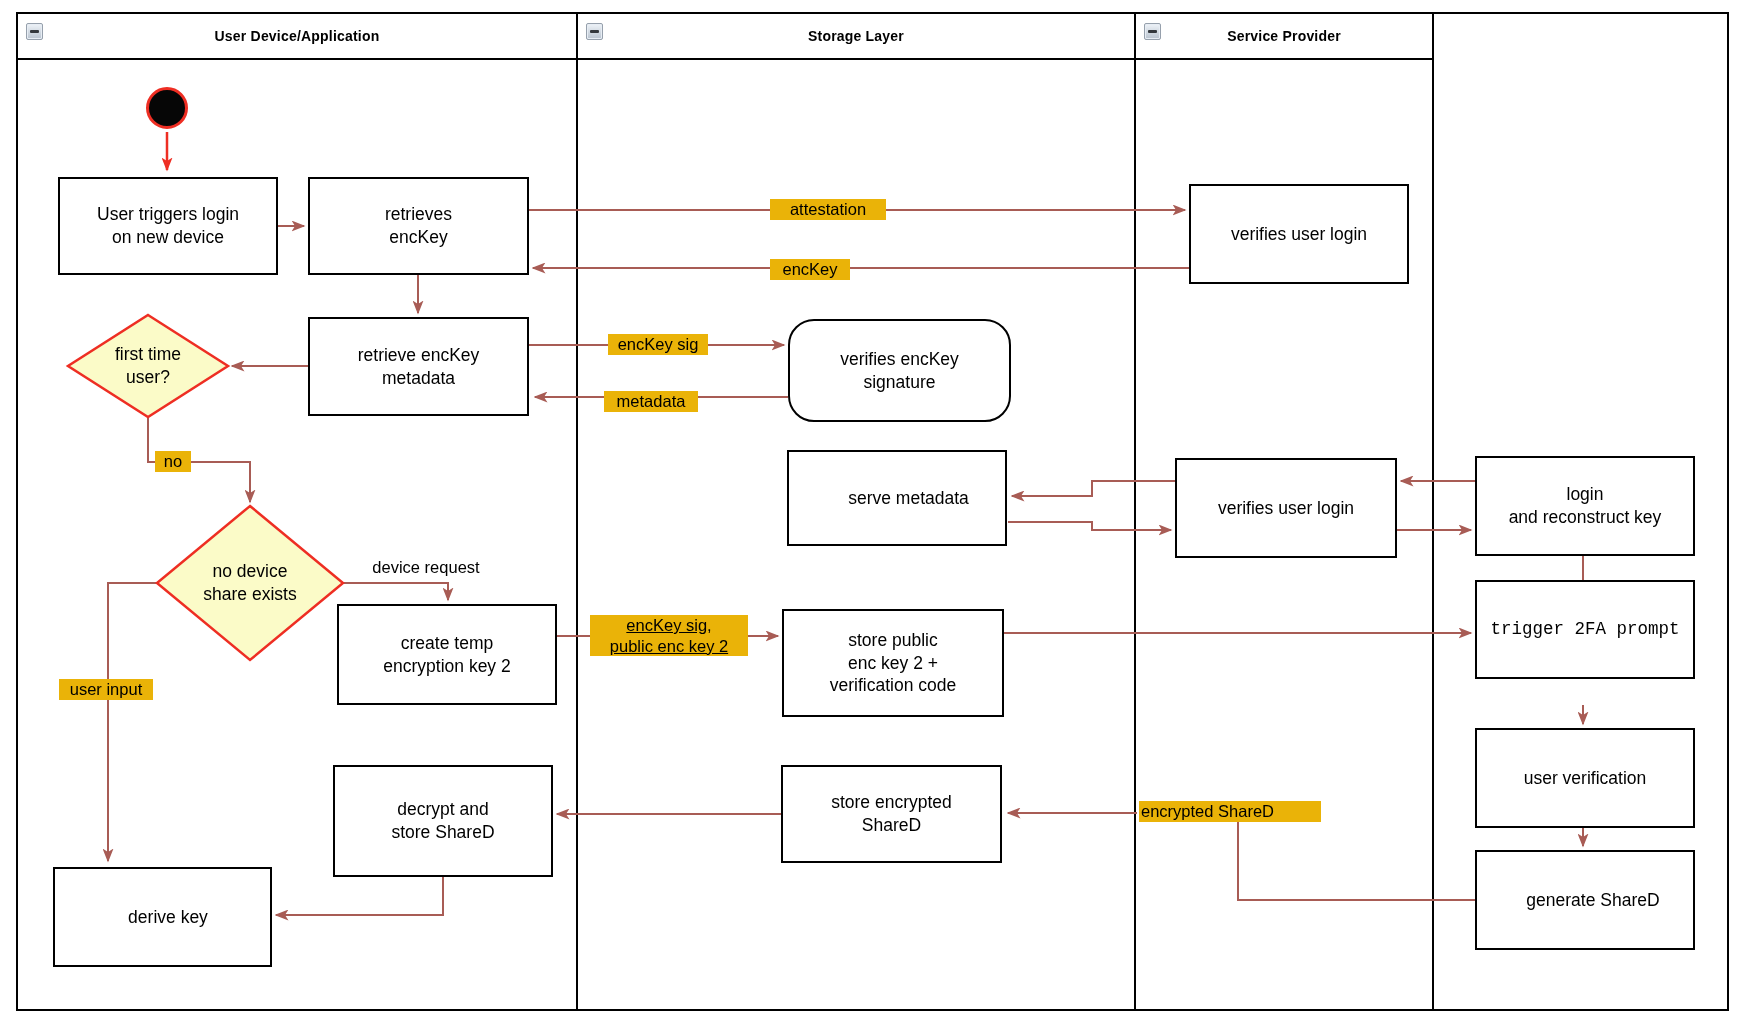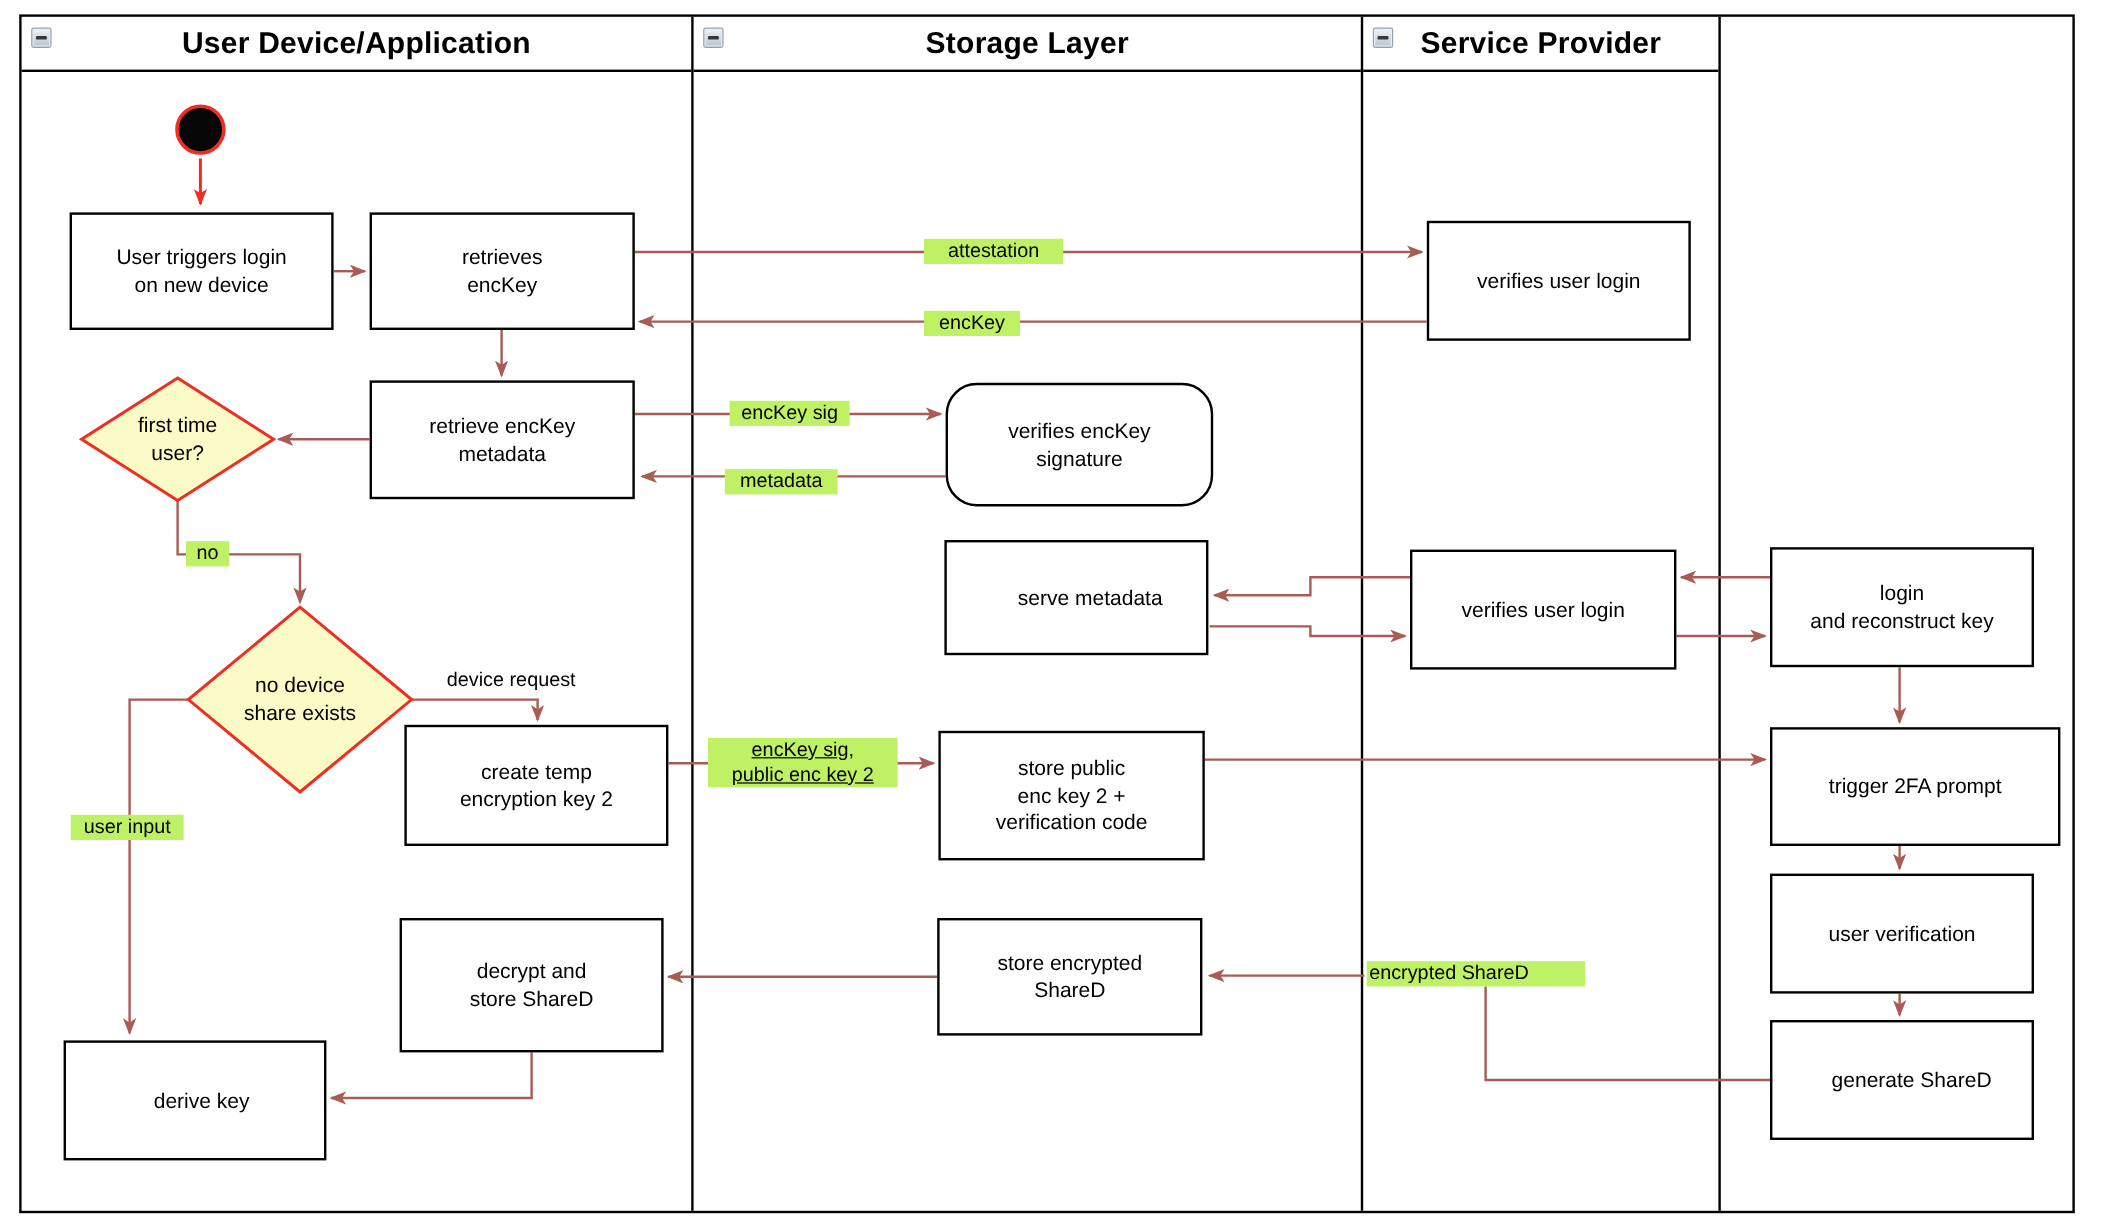--- a/index.html
+++ b/index.html
@@ -11,21 +11,21 @@
   
   #frame{
     position:absolute;left:16px;top:12px;width:1713px;height:999px;
     border:2px solid #000;z-index:1;
   }
   .lane{position:absolute;top:0;height:100%;border-right:2px solid #000;}
   .lane.last{border-right:none;}
   .lane-header{
     position:relative;height:46px;border-bottom:2px solid #000;
     display:flex;align-items:center;justify-content:center;
-    font-size:25px;font-weight:bold;letter-spacing:.2px;
+    font-size:14px;font-weight:bold;letter-spacing:.2px;
   }
   .collapse-btn{
     position:absolute;left:8px;top:9px;width:17px;height:17px;
     border:1px solid var(--icon-border,#96a0ac);border-radius:2px;
     background:linear-gradient(#eef3f8,#b9c3cf);
     display:flex;align-items:center;justify-content:center;cursor:pointer;
     box-shadow:inset 0 0 0 1px #e7edf4;
   }
   .collapse-btn.snug{left:3px;}
   .minus-bar{width:9px;height:3px;background:#33373c;border-radius:1px;}
@@ -42,21 +42,21 @@
   }
   .start-node{
     position:absolute;left:146px;top:87px;width:42px;height:42px;border-radius:50%;
     background:#060606;border:3px solid var(--accent-red,#ee2e23);z-index:3;
   }
   .diamond-label{
     position:absolute;z-index:4;display:flex;align-items:center;justify-content:center;
     text-align:center;font-size:17.5px;line-height:1.3;white-space:pre-line;
   }
   .edge-label{
-    position:absolute;z-index:4;background:#bef264;padding:0 2px;
+    position:absolute;z-index:4;background:#eab308;padding:0 2px;
     font-size:16.5px;line-height:1.25;text-align:center;white-space:pre-line;
   }
   .edge-label.plain{background:transparent;}
   .edge-label.left{text-align:left;}
 </style>
 </head>
 <body>
 
 <div id="stage">
 
@@ -147,21 +147,21 @@
 enc key 2 +
 verification code</div>
   <div class="activity-box" style="left:781px;top:765px;width:221px;height:98px;">store encrypted
 ShareD</div>
 
   <div class="activity-box" style="left:1189px;top:184px;width:220px;height:100px;">verifies user login</div>
   <div class="activity-box" style="left:1175px;top:458px;width:222px;height:100px;">verifies user login</div>
 
   <div class="activity-box" style="left:1475px;top:456px;width:220px;height:100px;">login
 and reconstruct key</div>
-  <div class="activity-box" style="left:1475px;top:606px;width:242px;height:99px;">trigger 2FA prompt</div>
+  <div class="activity-box" style="left:1475px;top:580px;width:220px;height:99px;font-family:Liberation Mono, monospace;">trigger 2FA prompt</div>
   <div class="activity-box" style="left:1475px;top:728px;width:220px;height:100px;">user verification</div>
   <div class="activity-box" style="left:1475px;top:850px;width:220px;height:100px;padding-left:16px;">generate ShareD</div>
 
   <div class="diamond-label" style="left:88px;top:336px;width:120px;height:60px;">first time
 user?</div>
   <div class="diamond-label" style="left:170px;top:553px;width:160px;height:60px;">no device
 share exists</div>
 
   <div class="edge-label" style="left:770px;top:199px;width:116px;">attestation</div>
   <div class="edge-label" style="left:770px;top:259px;width:80px;">encKey</div>

